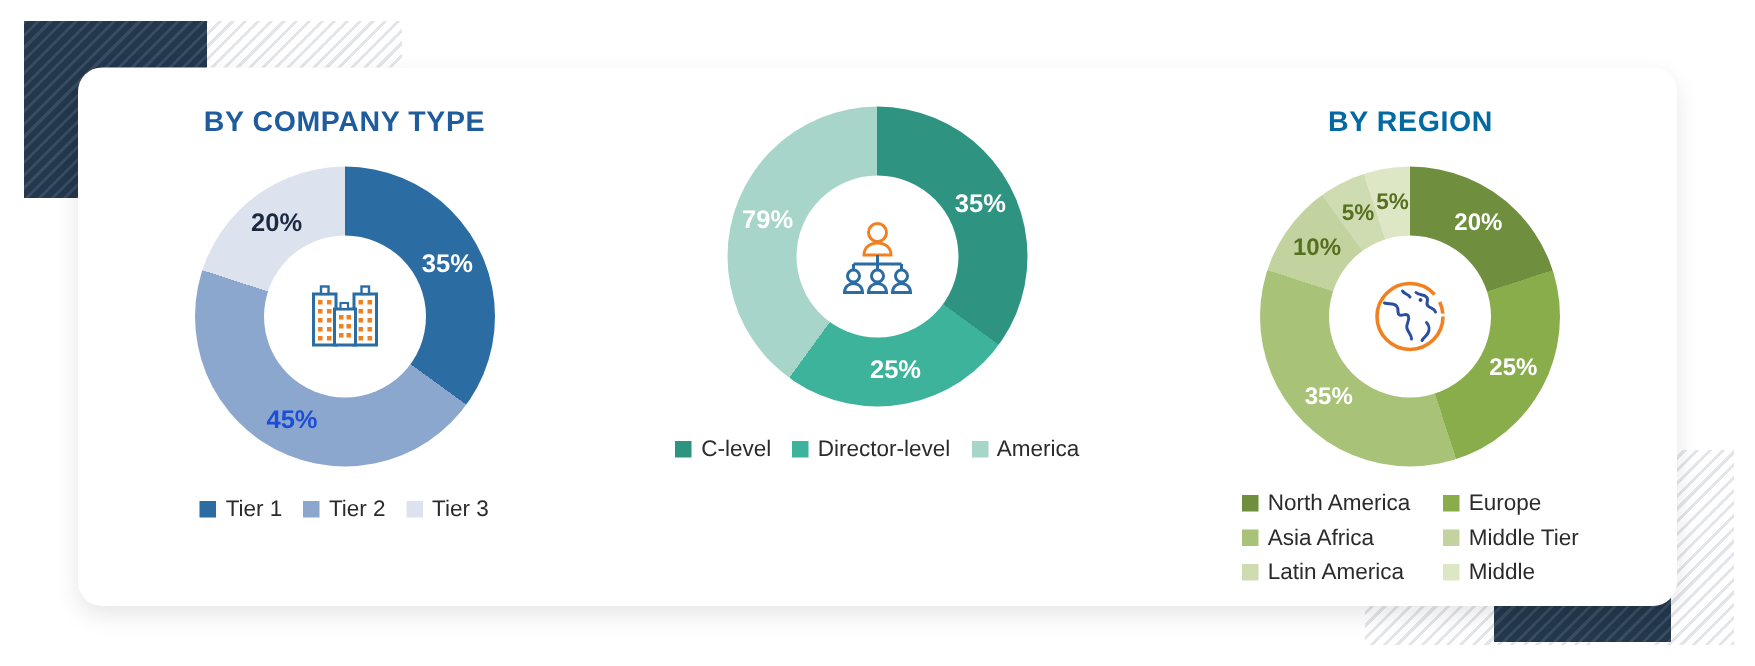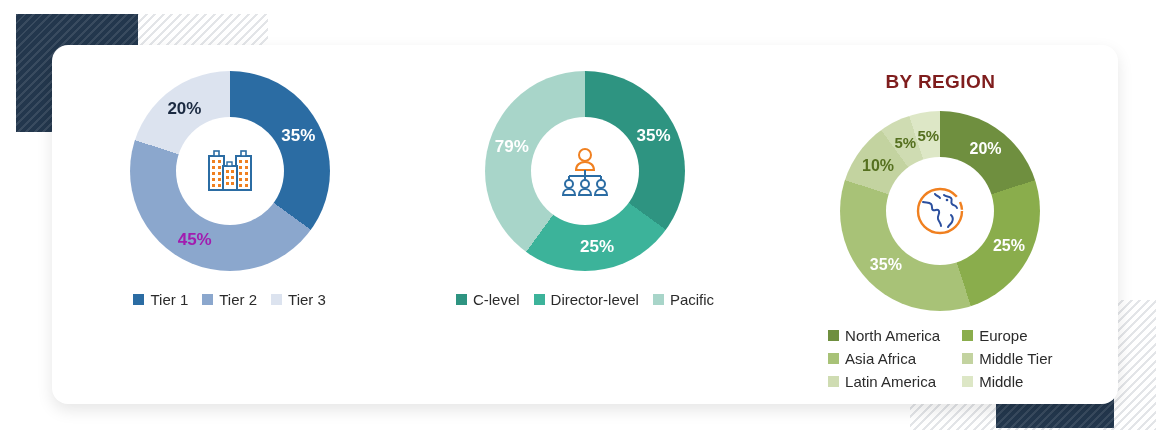--- a/index.html
+++ b/index.html
@@ -105,20 +105,21 @@
   <div class="corner-tl-stripes"></div>
 
   <div class="corner corner-br-v"></div>
   <div class="corner corner-br-h"></div>
   <div class="corner-br-stripes"></div>
 </div>
 
 <div class="card">
 
   <div class="panel">
+    <div class="panel-title" style="color: rgb(31, 92, 158);">BY COMPANY TYPE</div>
 
     <div class="donut-wrap">
       <div class="donut" style="background: conic-gradient(rgb(43, 108, 163) 0deg, rgb(43, 108, 163) 126deg, rgb(139, 167, 205) 126deg, rgb(139, 167, 205) 288deg, rgb(220, 227, 239) 288deg, rgb(220, 227, 239) 360deg);"></div>
       <div class="donut-hole">
         <svg class="icon-svg" width="58" height="58" viewBox="0 0 58 58">
           <rect x="8" y="14" width="15" height="34" fill="#fff" stroke="#2b6ca3" stroke-width="2"></rect>
           <rect x="35" y="14" width="15" height="34" fill="#fff" stroke="#2b6ca3" stroke-width="2"></rect>
           <rect x="22" y="24" width="14" height="24" fill="#fff" stroke="#2b6ca3" stroke-width="2"></rect>
           <rect x="13" y="9" width="5" height="5" fill="#fff" stroke="#2b6ca3" stroke-width="1.6"></rect>
           <rect x="40" y="9" width="5" height="5" fill="#fff" stroke="#2b6ca3" stroke-width="1.6"></rect>
@@ -147,21 +148,21 @@
             <rect x="25" y="28" width="3" height="3"></rect>
               <rect x="30" y="28" width="3" height="3"></rect>
             <rect x="25" y="34" width="3" height="3"></rect>
               <rect x="30" y="34" width="3" height="3"></rect>
             <rect x="25" y="40" width="3" height="3"></rect>
               <rect x="30" y="40" width="3" height="3"></rect>
           </g>
         </svg>
       </div>
       <span class="slice-label" style="left: 168.608px; top: 65.0427px; color: rgb(255, 255, 255);">35%</span>
-      <span class="slice-label" style="left: 65.0427px; top: 168.608px; color: #a21caf;">45%</span>
+      <span class="slice-label" style="left: 65.0427px; top: 168.608px; color: #1d4ed8;">45%</span>
       <span class="slice-label" style="left: 54.7405px; top: 37.7057px; color: rgb(27, 42, 65);">20%</span>
     </div>
 
     <div class="legend">
         <div class="legend-item">
           <span class="swatch" style="background: rgb(43, 108, 163);"></span>
           <span>Tier 1</span>
         </div>
         <div class="legend-item">
           <span class="swatch" style="background: rgb(139, 167, 205);"></span>
@@ -204,27 +205,27 @@
         <div class="legend-item">
           <span class="swatch" style="background: rgb(46, 148, 129);"></span>
           <span>C-level</span>
         </div>
         <div class="legend-item">
           <span class="swatch" style="background: rgb(60, 179, 154);"></span>
           <span>Director-level</span>
         </div>
         <div class="legend-item">
           <span class="swatch" style="background: rgb(168, 213, 201);"></span>
-          <span>Pacific</span>
+          <span>America</span>
         </div>
       </div>
   </div>
 
   <div class="panel">
-    <div class="panel-title" style="color: #7f1d1d;">BY REGION</div>
+    <div class="panel-title" style="color: #0369a1;">BY REGION</div>
 
     <div class="donut-wrap donut-region">
       <div class="donut" style="background: conic-gradient(rgb(111, 143, 63) 0deg, rgb(111, 143, 63) 72deg, rgb(138, 173, 76) 72deg, rgb(138, 173, 76) 162deg, rgb(168, 194, 119) 162deg, rgb(168, 194, 119) 288deg, rgb(195, 211, 160) 288deg, rgb(195, 211, 160) 324deg, rgb(207, 220, 178) 324deg, rgb(207, 220, 178) 342deg, rgb(221, 231, 198) 342deg, rgb(221, 231, 198) 360deg);"></div>
       <div class="donut-hole">
         <svg class="icon-svg" width="58" height="58" viewBox="0 0 58 58">
           <circle cx="29" cy="29" r="22" fill="none" stroke="#f08020" stroke-width="2.4" stroke-dasharray="122 6 8 2"></circle>
           <g fill="none" stroke="#2b4f9e" stroke-width="2" stroke-linecap="round" stroke-linejoin="round">
             <path d="M12 20c3 1 6 0 8 2s0 5 2 6 5-2 6 1-2 5-1 8 3 4 3 7"></path>
             <path d="M33 13c2 2 5 1 7 3s-1 4 1 6 4 1 5 4"></path>
             <path d="M24 12c1 2 4 2 5 4"></path>

